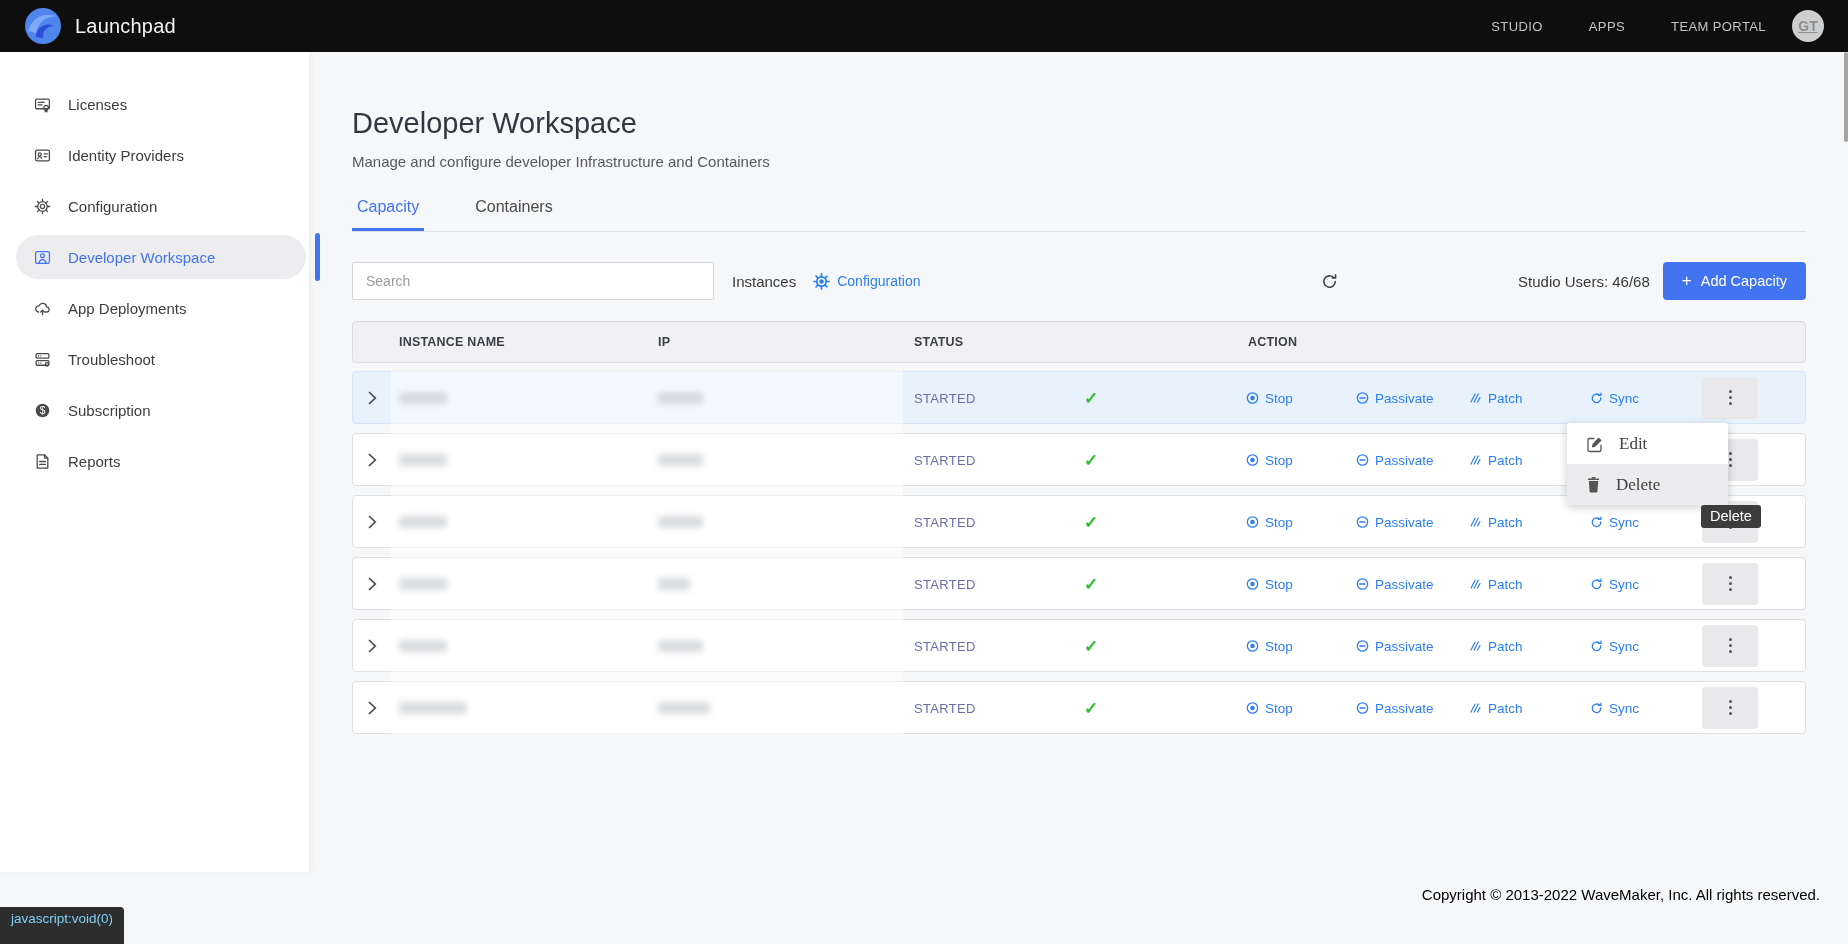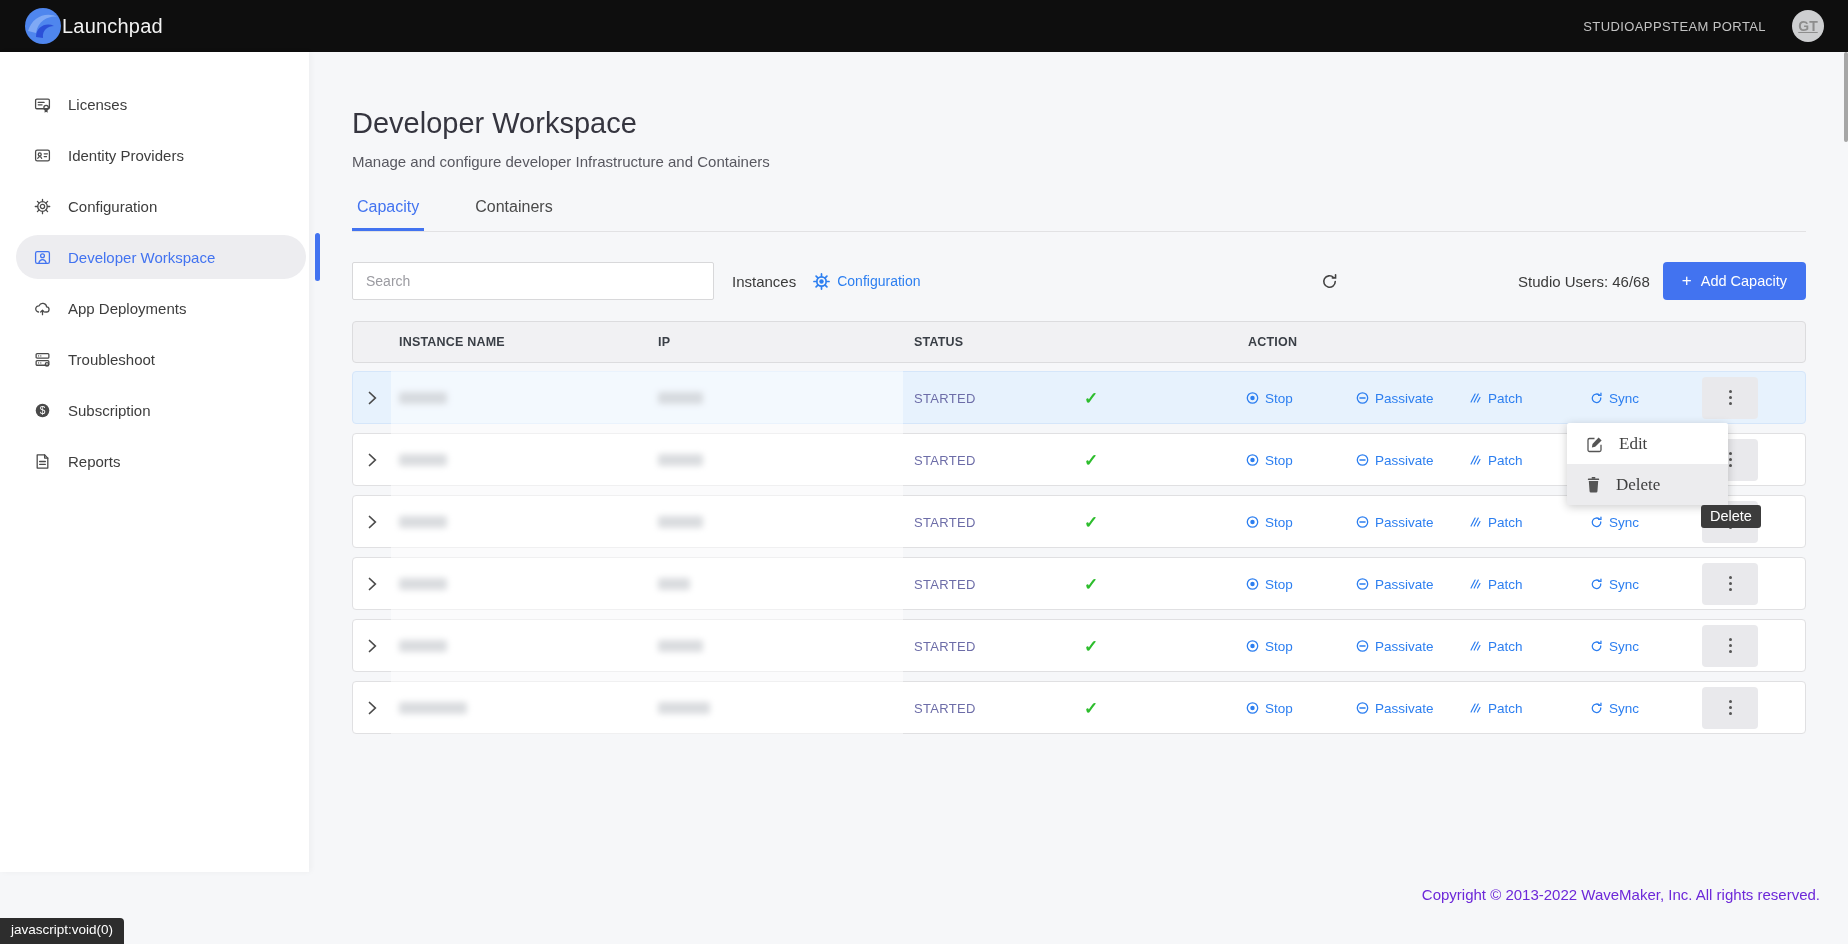--- a/index.html
+++ b/index.html
@@ -2,23 +2,23 @@
 <html><head>
 <meta charset="utf-8">
 <style>
   * { margin:0; padding:0; box-sizing:border-box; }
   html,body { width:1848px; height:944px; overflow:hidden;
     font-family:"Liberation Sans", sans-serif; background:#f6f7f9; }
   a { text-decoration:none; cursor:pointer; }
 
   
   .topbar { height:52px; background:#0e0e0e; display:flex; align-items:center; padding:0 24px; }
-  .brand { display:flex; align-items:center; cursor:pointer; }
+  .brand { display:flex; align-items:center; gap:13px; cursor:pointer; }
   .brand-name { color:#f2f2f2; font-size:20px; font-weight:500; letter-spacing:.2px; }
-  .topnav { margin-left:auto; display:flex; align-items:center; }
+  .topnav { margin-left:auto; display:flex; align-items:center; gap:46px; }
   .topnav a { color:#c3c3c3; font-size:13px; letter-spacing:.4px; }
   .avatar { width:32px; height:32px; border-radius:50%; background:#cdced0; color:#8d8d8d;
     font-size:14px; font-weight:700; display:flex; align-items:center; justify-content:center; cursor:pointer; }
 
   
   .layout { display:flex; height:820px; }
   .sidebar { width:309px; background:#fff; padding-top:30px; position:relative;
     box-shadow:2px 0 6px rgba(0,0,0,.04); z-index:2; }
   .nav-item { height:44px; margin-bottom:7px; display:flex; align-items:center; gap:17px;
     padding-left:33px; color:#3d3d3d; font-size:15px; font-weight:500; cursor:pointer; position:relative; }
@@ -77,23 +77,23 @@
   .ctx-menu { position:absolute; left:1215px; top:52px; width:161px; background:#fff;
     box-shadow:0 2px 10px rgba(0,0,0,.2); border-radius:2px; z-index:5; }
   .menu-item { height:41px; display:flex; align-items:center; gap:15px; padding-left:19px;
     font-family:"Liberation Serif", serif; font-size:17px; color:#404040; cursor:pointer; }
   .menu-item.hover { background:#ececee; }
   .ctx-tooltip { position:absolute; left:1349px; top:134px; background:#3c3c3c; color:#fff;
     font-size:14.5px; padding:3px 9px 4px; border-radius:3px; z-index:6; }
 
   
   .footer { height:72px; display:flex; justify-content:flex-end; padding:14px 28px 0 0; }
-  .copyright { font-size:15px; color:#6d28d9; }
-  .status-chip { position:fixed; left:0; bottom:0; background:#2d2d2d; color:#ffffff;
-    font-size:13.5px; padding:4px 11px 7px; border-top-right-radius:4px; z-index:10; }
+  .copyright { font-size:15px; color:#000000; }
+  .status-chip { position:fixed; left:0; bottom:0; background:#2d2d2d; color:#7dd3fc;
+    font-size:13.5px; padding:4px 11px 18px; border-top-right-radius:4px; z-index:10; }
   .scroll-thumb { position:fixed; right:0; top:52px; width:4px; height:90px; background:#a6a6a6;
     border-radius:2px; }
 </style>
 </head>
 <body>
 
 <header class="topbar">
   <div class="brand">
     <span style="display:flex;">
       <svg width="38" height="38" viewBox="0 0 38 38">

